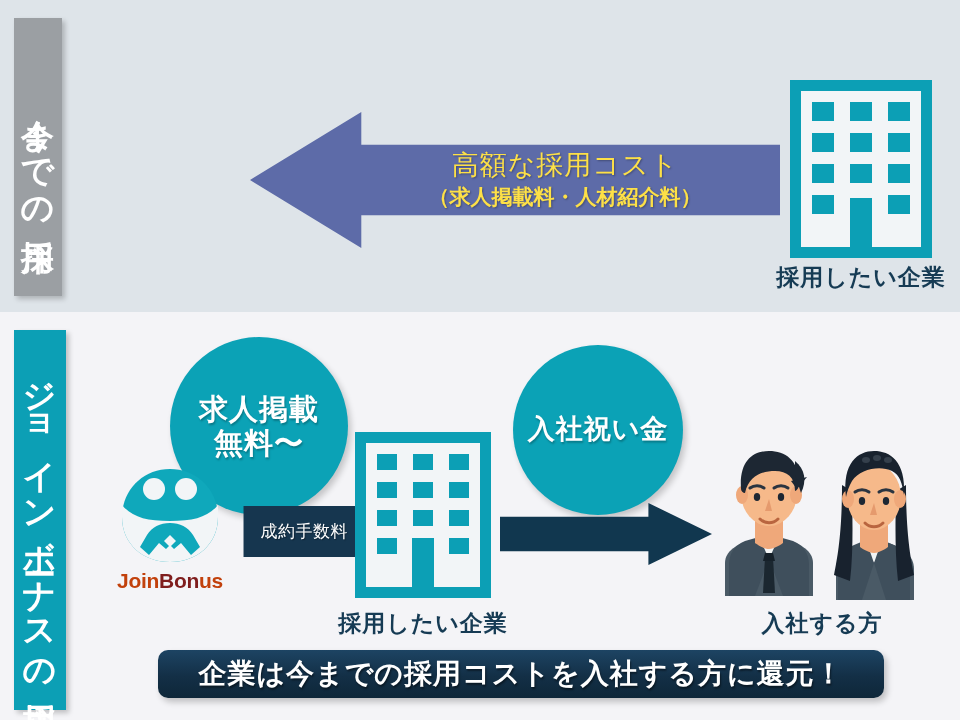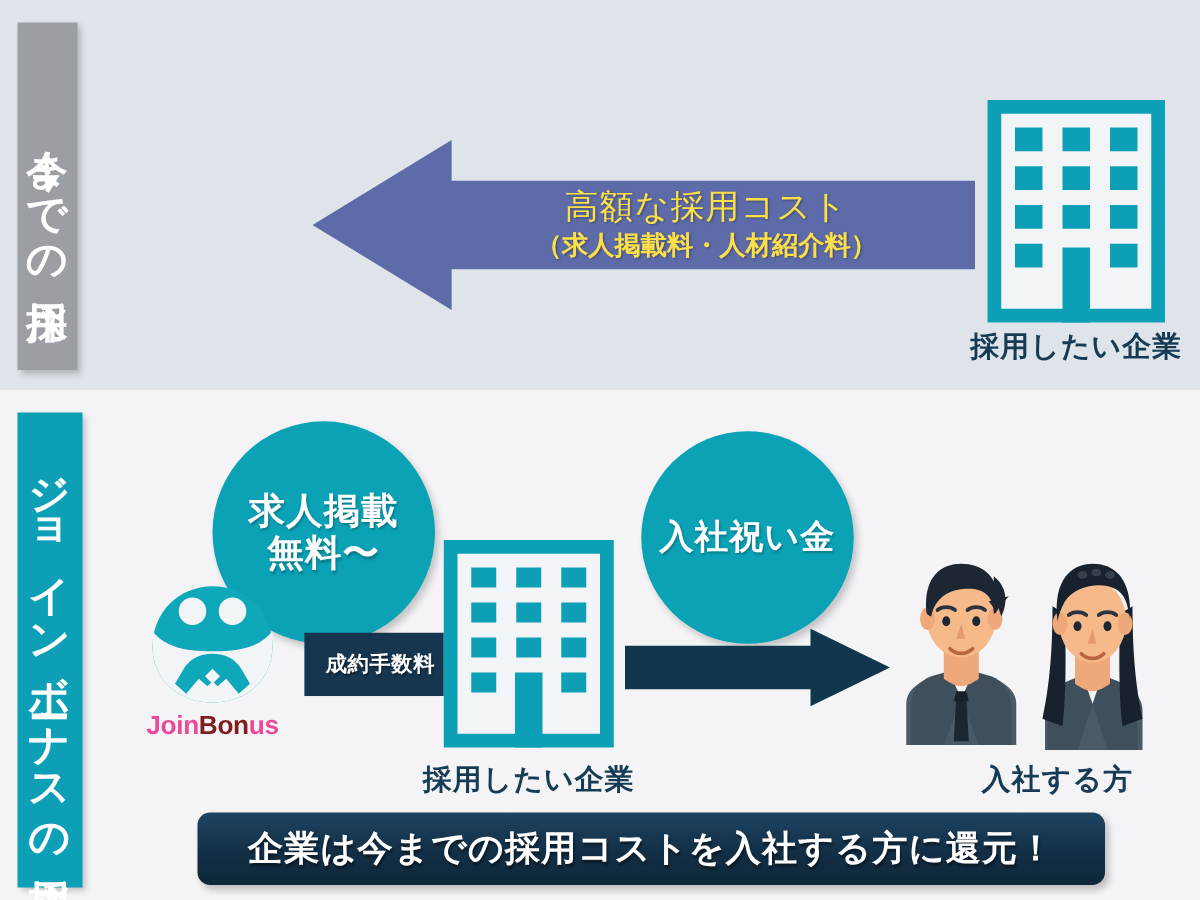--- a/index.html
+++ b/index.html
@@ -139,21 +139,21 @@
     position: absolute;
     left: 208px; top: 505px;
     width: 148px; height: 52px;
     background: #16364f;
     clip-path: polygon(0% 50%, 24% 2%, 24% 100%, 100% 100%, 100% 2%, 24% 2%);
     filter: drop-shadow(3px 3px 3px rgba(0,0,0,0.25));
     display: flex; align-items: center; justify-content: flex-end;
     padding-right: 8px;
   }
   #arrow-fee span {
-    color: #ffffff; font-weight: bold; font-size: 17px;
+    color: #ffffff; font-weight: normal; font-size: 17px;
     letter-spacing: 0.5px;
     text-shadow: 1px 1px 1px rgba(0,0,0,0.35);
   }
 
   
   #arrow-pay {
     position: absolute;
     left: 500px; top: 503px;
     width: 212px; height: 62px;
     background: #11374f;
@@ -191,42 +191,41 @@
   
   #logo-joinbonus { position: absolute; left: 112px; top: 465px; width: 116px; height: 130px; }
   #logo-mark { position: absolute; left: 6px; top: 0; width: 104px; height: 100px; }
   #logo-text {
     position: absolute; left: 0; bottom: 2px; width: 116px;
     text-align: center;
     font-size: 21px; font-weight: bold;
     letter-spacing: -0.3px;
     white-space: nowrap;
   }
-  .lt-dark { color: #ec4899; }
+  .lt-dark { color: #c2410c; }
   .lt-teal { color: #7f1d1d; }
 
   
   #people { position: absolute; left: 715px; top: 425px; width: 215px; height: 165px; }
   .person { position: absolute; width: 108px; height: 165px; }
   #person-m { left: 0;   top: 6px; }
   #person-f { left: 105px; top: 10px; }
 
   #caption-hires {
     position: absolute; left: 822px; top: 608px;
     transform: translateX(-50%);
     white-space: nowrap;
     color: #163b54; font-weight: bold; font-size: 23px;
     letter-spacing: 1px;
-    margin-left: 24px;
   }
 
   
   #banner {
     position: absolute;
-    left: 158px; top: 650px; width: 726px; height: 58px;
+    left: 158px; top: 650px; width: 726px; height: 48px;
     border-radius: 10px;
     background: linear-gradient(180deg, #1d4463 0%, #132f46 55%, #0e2739 100%);
     box-shadow: 3px 4px 6px rgba(0,0,0,0.22);
     display: flex; align-items: center; justify-content: center;
   }
   #banner span {
     color: #ffffff; font-weight: bold; font-size: 28px;
     letter-spacing: 1px;
     text-shadow: 1px 2px 2px rgba(0,0,0,0.45);
     white-space: nowrap;

